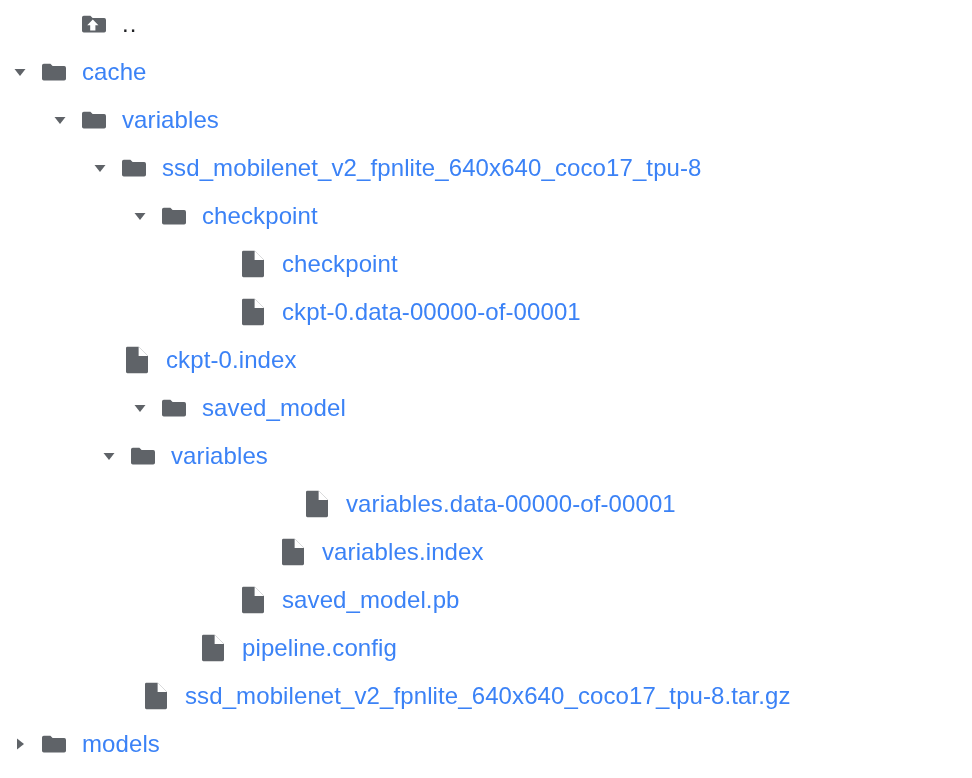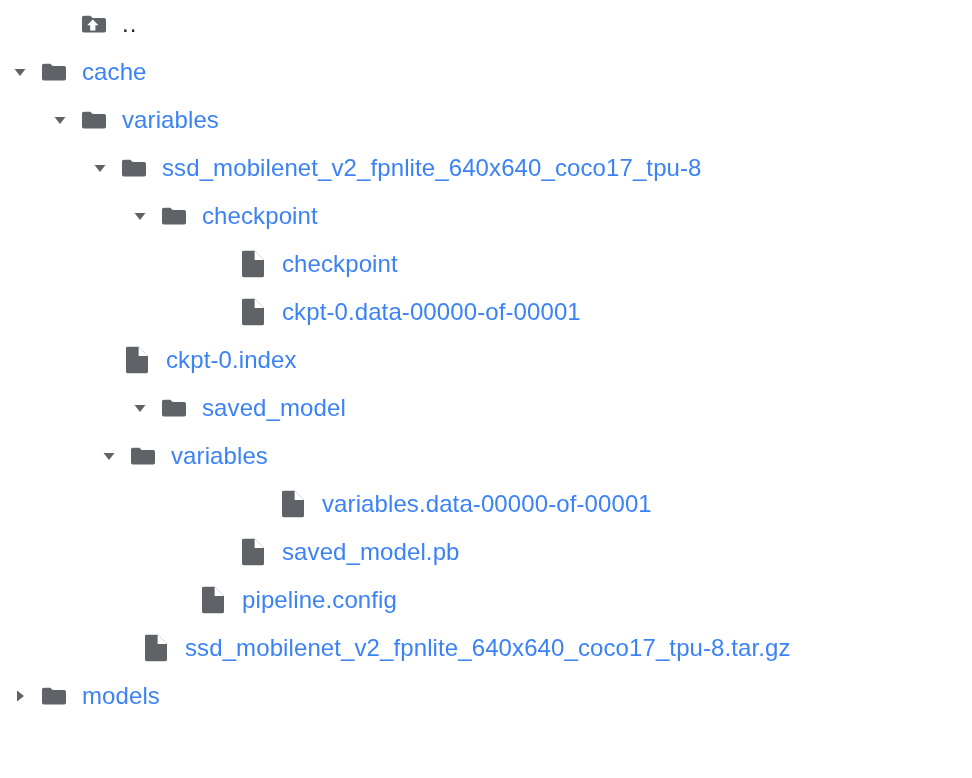--- a/index.html
+++ b/index.html
@@ -188,29 +188,39 @@
           <path d="M1.5 4 L12.5 4 L7 11 Z" fill="#5f6368"></path>
         </svg>
       </span>
       <span class="node-icon">
         <svg width="28" height="28" viewBox="0 0 28 28" aria-hidden="true">
           <path d="M2 7.5 a1.8 1.8 0 0 1 1.8 -1.8 h6.6 l2.2 2.4 h11.6 a1.8 1.8 0 0 1 1.8 1.8 v10.8 a1.8 1.8 0 0 1 -1.8 1.8 h-20.4 a1.8 1.8 0 0 1 -1.8 -1.8 z" fill="#5f6368"></path>
         </svg>
       </span>
       <span class="node-label">variables</span>
     </div>
+    <div class="tree-row" style="padding-left: 240px; margin-left: 24px;">
+      <span class="twisty empty"></span>
+      <span class="node-icon">
+        <svg width="26" height="30" viewBox="0 0 26 30" aria-hidden="true">
+          <path d="M2 3.2 a1.4 1.4 0 0 1 1.4 -1.4 h11.2 L24 11.1 v15.7 a1.4 1.4 0 0 1 -1.4 1.4 h-19.2 a1.4 1.4 0 0 1 -1.4 -1.4 z" fill="#5f6368"></path>
+          <path d="M14.6 1.8 L24 11.1 L14.6 11.1 Z" fill="#ffffff"></path>
+        </svg>
+      </span>
+      <span class="node-label">variables.data-00000-of-00001</span>
+    </div>
     <div class="tree-row" style="padding-left: 240px;">
       <span class="twisty empty"></span>
       <span class="node-icon">
         <svg width="26" height="30" viewBox="0 0 26 30" aria-hidden="true">
           <path d="M2 3.2 a1.4 1.4 0 0 1 1.4 -1.4 h11.2 L24 11.1 v15.7 a1.4 1.4 0 0 1 -1.4 1.4 h-19.2 a1.4 1.4 0 0 1 -1.4 -1.4 z" fill="#5f6368"></path>
           <path d="M14.6 1.8 L24 11.1 L14.6 11.1 Z" fill="#ffffff"></path>
         </svg>
       </span>
-      <span class="node-label">variables.data-00000-of-00001</span>
+      <span class="node-label">variables.index</span>
     </div>
     <div class="tree-row" style="padding-left: 200px;">
       <span class="twisty empty"></span>
       <span class="node-icon">
         <svg width="26" height="30" viewBox="0 0 26 30" aria-hidden="true">
           <path d="M2 3.2 a1.4 1.4 0 0 1 1.4 -1.4 h11.2 L24 11.1 v15.7 a1.4 1.4 0 0 1 -1.4 1.4 h-19.2 a1.4 1.4 0 0 1 -1.4 -1.4 z" fill="#5f6368"></path>
           <path d="M14.6 1.8 L24 11.1 L14.6 11.1 Z" fill="#ffffff"></path>
         </svg>
       </span>
       <span class="node-label">saved_model.pb</span>

